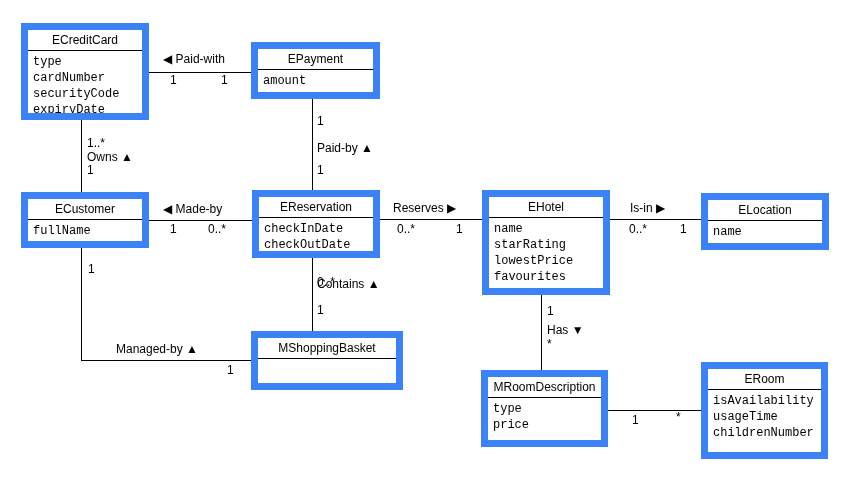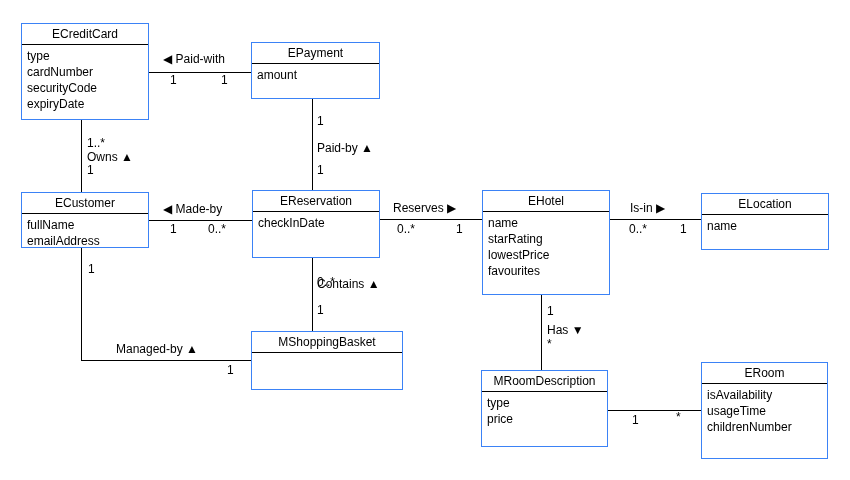--- a/index.html
+++ b/index.html
@@ -14,37 +14,38 @@
     background: #ffffff;
     font-family: "Liberation Sans", sans-serif;
     font-size: 12px;
     color: #000000;
     overflow: hidden;
   }
   .entity {
     position: absolute;
     box-sizing: border-box;
     background: #ffffff;
-    border: 1px solid #3b82f6;
+    border: 7px solid #3b82f6;
     overflow: hidden;
   }
   .etitle {
     height: 20px;
     line-height: 20px;
     text-align: center;
     border-bottom: 1px solid #000000;
     white-space: nowrap;
   }
   .eattrs {
     padding: 3px 5px 0 5px;
   }
   .attr {
     height: 16px;
     line-height: 16px;
     white-space: nowrap;
+    font-family: Liberation Mono, monospace;
   }
   .hline {
     position: absolute;
     height: 1px;
     background: #000000;
   }
   .vline {
     position: absolute;
     width: 1px;
     background: #000000;
@@ -94,20 +95,21 @@
     <div class="etitle">EPayment</div>
     <div class="eattrs">
       <div class="attr">amount</div>
     </div>
   </div>
 
   <div class="entity" style="left:252px;top:190px;width:128px;height:68px">
     <div class="etitle">EReservation</div>
     <div class="eattrs">
       <div class="attr">checkInDate</div>
+      <div class="attr">checkOutDate</div>
     </div>
   </div>
 
   <div class="entity" style="left:482px;top:190px;width:128px;height:105px">
     <div class="etitle">EHotel</div>
     <div class="eattrs">
       <div class="attr">name</div>
       <div class="attr">starRating</div>
       <div class="attr">lowestPrice</div>
       <div class="attr">favourites</div>

